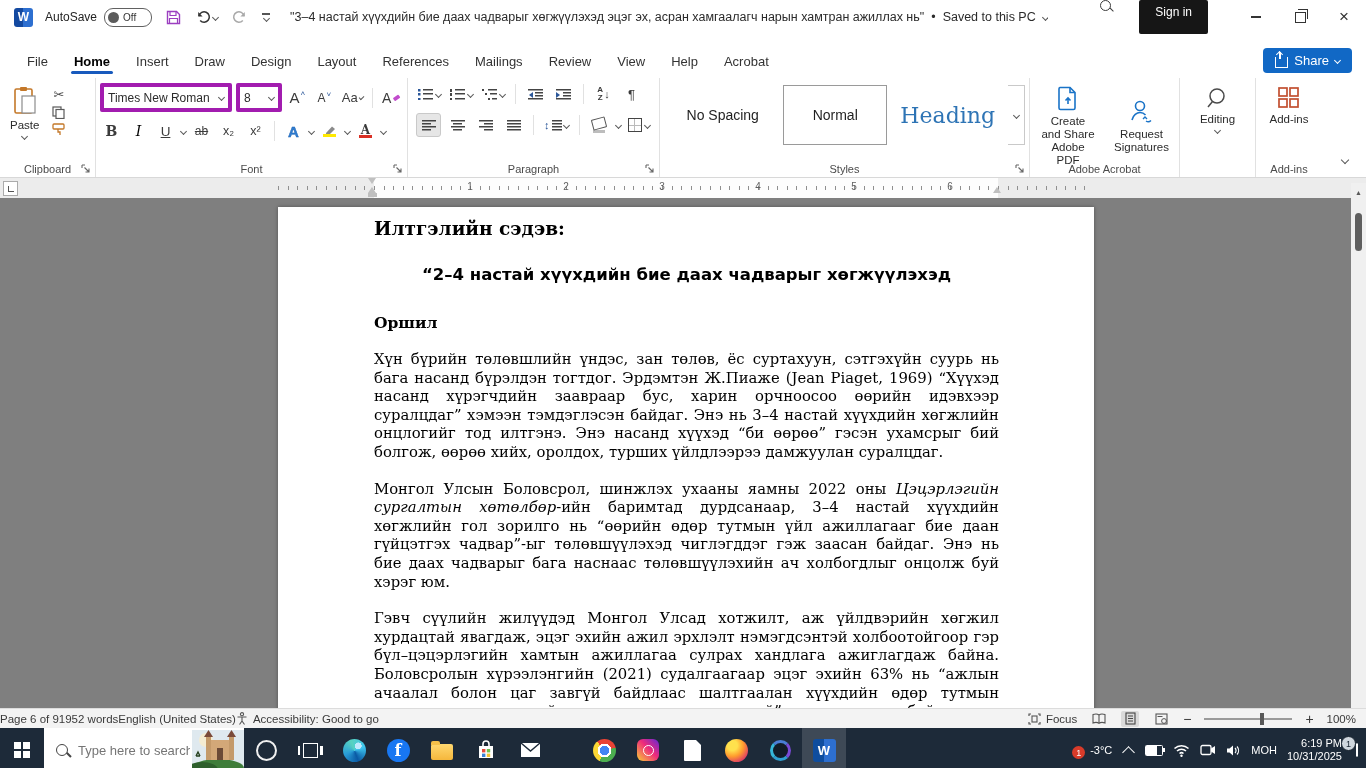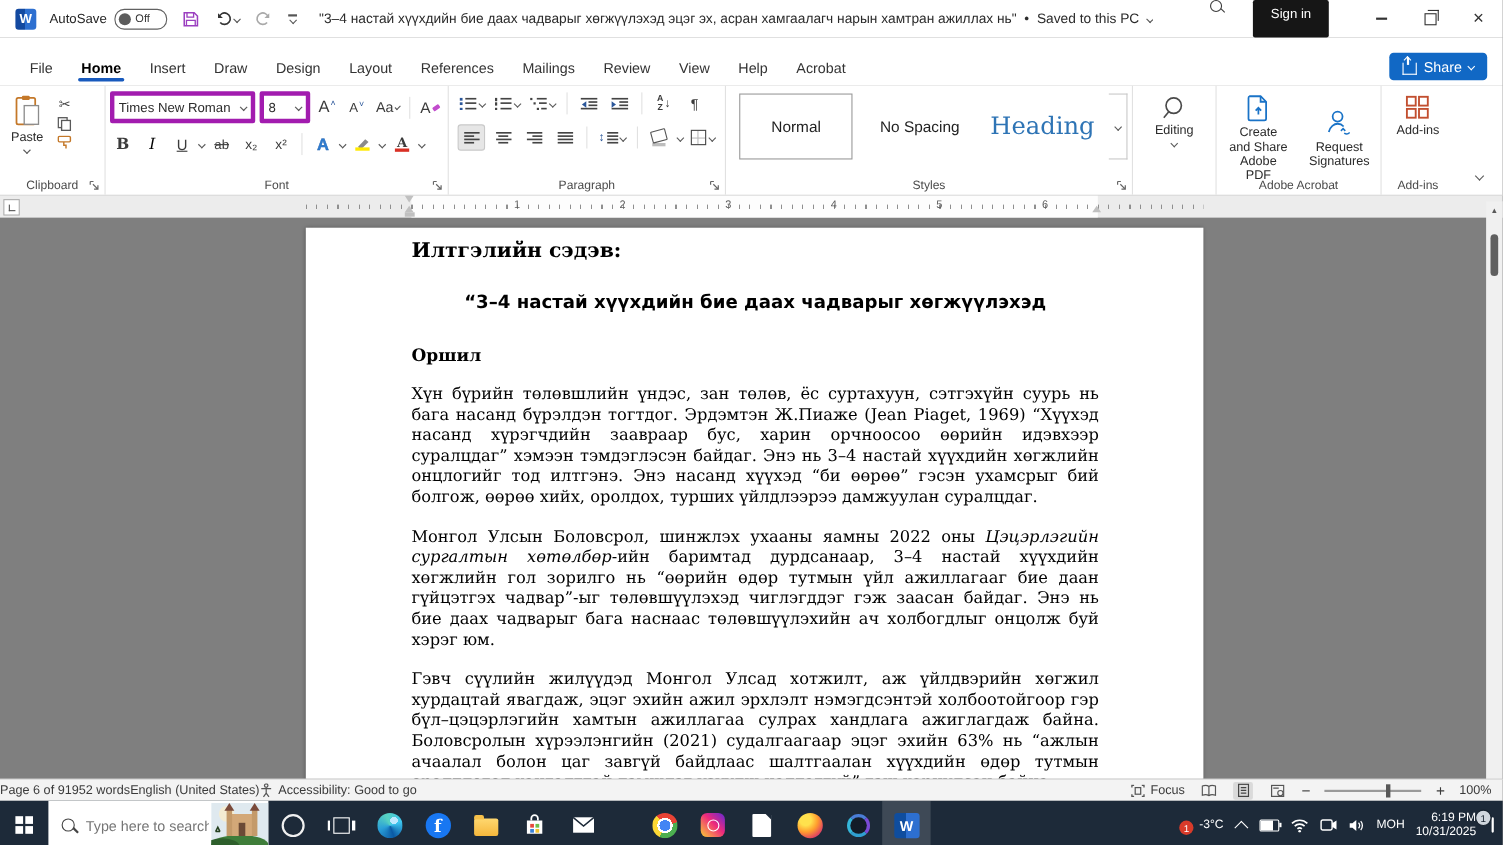--- a/index.html
+++ b/index.html
@@ -392,70 +392,70 @@
         </span>
     </div>
     <span class="glabel">Paragraph</span>
     <svg class="launcher icn" width="10" height="10" viewBox="0 0 10 10">
       <path d="M1 1h3M1 1v3M3.5 3.5l4 4M8 4.5v3.5h-3.5" fill="none" stroke="#666" stroke-width="1.1"></path>
     </svg>
   </div>
 
   <div class="rgroup" style="width:370px">
     <div class="row" style="gap:10px;padding:2px 0 0 8px">
+      <div class="stylecell">
+        <span>No Spacing</span>
+        </div>
       <div class="stylecell selected">
         <span>Normal</span>
-        </div>
-      <div class="stylecell">
-        <span>No Spacing</span>
         </div>
       <div class="stylecell">
         <span class="heading-style">Heading</span>
         </div>
       <div class="gal-strip">
           <span class="chev sm"></span>
         </div>
     </div>
     <span class="glabel">Styles</span>
     <svg class="launcher icn" width="10" height="10" viewBox="0 0 10 10">
       <path d="M1 1h3M1 1v3M3.5 3.5l4 4M8 4.5v3.5h-3.5" fill="none" stroke="#666" stroke-width="1.1"></path>
     </svg>
+  </div>
+
+  <div class="rgroup" style="width:150px">
+    <div class="row" style="justify-content:center;gap:6px">
+      <div class="bigbtn" style="width:86px">
+        <svg class="icn" width="22" height="26" viewBox="0 0 22 26">
+          <path d="M3 1.5h10l5 5V22a1.5 1.5 0 0 1-1.5 1.5h-13A1.5 1.5 0 0 1 2 22V3A1.5 1.5 0 0 1 3 1.5z" fill="none" stroke="#1a73c7" stroke-width="1.6"></path>
+          <path d="M13 1.5v5h5" fill="none" stroke="#1a73c7" stroke-width="1.6"></path>
+          <path d="M11 18v-6M8.5 14.5L11 12l2.5 2.5" fill="none" stroke="#1a73c7" stroke-width="1.6"></path>
+        </svg>
+        <span style="text-align:center;line-height:13px">Create and Share Adobe PDF</span>
+      </div>
+      <div class="bigbtn" style="width:64px">
+        <svg class="icn" width="26" height="26" viewBox="0 0 26 26">
+          <circle cx="11" cy="7" r="4.5" fill="none" stroke="#1a73c7" stroke-width="1.6"></circle>
+          <path d="M3 21c1-5 5-7.5 8-7.5 2 0 4 .8 5.5 2.5" fill="none" stroke="#1a73c7" stroke-width="1.6"></path>
+          <path d="M14 20l2-2 2 2M17 22c1.5 1 3.5 1 5-.5" fill="none" stroke="#1a73c7" stroke-width="1.4"></path>
+        </svg>
+        <span style="text-align:center;line-height:13px">Request Signatures</span>
+      </div>
+    </div>
+    <span class="glabel">Adobe Acrobat</span>
   </div>
 
   <div class="rgroup" style="width:76px">
     <div class="bigbtn" style="margin:0 auto">
       <svg class="icn" width="24" height="24" viewBox="0 0 24 24">
         <circle cx="11" cy="10" r="7" fill="none" stroke="#4a4a4a" stroke-width="1.5"></circle>
         <path d="M6.5 15.5L2 21" stroke="#4a4a4a" stroke-width="1.5"></path>
       </svg>
       <span>Editing</span>
       <span class="chev sm"></span>
     </div>
-  </div>
-
-  <div class="rgroup" style="width:150px">
-    <div class="row" style="justify-content:center;gap:6px">
-      <div class="bigbtn" style="width:86px">
-        <svg class="icn" width="22" height="26" viewBox="0 0 22 26">
-          <path d="M3 1.5h10l5 5V22a1.5 1.5 0 0 1-1.5 1.5h-13A1.5 1.5 0 0 1 2 22V3A1.5 1.5 0 0 1 3 1.5z" fill="none" stroke="#1a73c7" stroke-width="1.6"></path>
-          <path d="M13 1.5v5h5" fill="none" stroke="#1a73c7" stroke-width="1.6"></path>
-          <path d="M11 18v-6M8.5 14.5L11 12l2.5 2.5" fill="none" stroke="#1a73c7" stroke-width="1.6"></path>
-        </svg>
-        <span style="text-align:center;line-height:13px">Create and Share Adobe PDF</span>
-      </div>
-      <div class="bigbtn" style="width:64px">
-        <svg class="icn" width="26" height="26" viewBox="0 0 26 26">
-          <circle cx="11" cy="7" r="4.5" fill="none" stroke="#1a73c7" stroke-width="1.6"></circle>
-          <path d="M3 21c1-5 5-7.5 8-7.5 2 0 4 .8 5.5 2.5" fill="none" stroke="#1a73c7" stroke-width="1.6"></path>
-          <path d="M14 20l2-2 2 2M17 22c1.5 1 3.5 1 5-.5" fill="none" stroke="#1a73c7" stroke-width="1.4"></path>
-        </svg>
-        <span style="text-align:center;line-height:13px">Request Signatures</span>
-      </div>
-    </div>
-    <span class="glabel">Adobe Acrobat</span>
   </div>
 
   <div class="rgroup" style="width:66px;border-right:none">
     <div class="bigbtn" style="margin:0 auto">
       <svg class="icn" width="24" height="24" viewBox="0 0 24 24">
         <rect x="2" y="2" width="8" height="8" fill="none" stroke="#c24f30" stroke-width="1.7"></rect>
         <rect x="13" y="2" width="8" height="8" fill="none" stroke="#c24f30" stroke-width="1.7"></rect>
         <rect x="2" y="13" width="8" height="8" fill="none" stroke="#c24f30" stroke-width="1.7"></rect>
         <rect x="13" y="13" width="8" height="8" fill="none" stroke="#c24f30" stroke-width="1.7"></rect>
       </svg>
@@ -488,21 +488,21 @@
   <div class="abs" style="left:993px;top:9px">
       <span class="tri-up" style="display:block"></span>
     </div>
   <div class="tabsel"></div>
 </div>
 
 <div id="docarea">
   <div id="page">
     <div id="doc-heading" class="doc-serif">Илтгэлийн сэдэв:</div>
     <div id="doc-title" class="doc-sans">
-      <div>“3–4 настай хүүхдийн бие даах чадварыг хөгжүүлэхэд</div>
+      <div>“2–4 настай хүүхдийн бие даах чадварыг хөгжүүлэхэд</div>
     </div>
     <div id="doc-subheading" class="doc-serif">Оршил</div>
     <p class="para doc-serif">Хүн бүрийн төлөвшлийн үндэс, зан төлөв, ёс суртахуун, сэтгэхүйн суурь нь бага насанд бүрэлдэн тогтдог. Эрдэмтэн Ж.Пиаже (Jean Piaget, 1969) “Хүүхэд насанд хүрэгчдийн заавраар бус, харин орчноосоо өөрийн идэвхээр суралцдаг” хэмээн тэмдэглэсэн байдаг. Энэ нь 3–4 настай хүүхдийн хөгжлийн онцлогийг тод илтгэнэ. Энэ насанд хүүхэд “би өөрөө” гэсэн ухамсрыг бий болгож, өөрөө хийх, оролдох, турших үйлдлээрээ дамжуулан суралцдаг.</p>
     <p class="para doc-serif"><span>Монгол Улсын Боловсрол, шинжлэх ухааны яамны 2022 оны </span><span style="font-style:italic">Цэцэрлэгийн сургалтын хөтөлбөр</span><span>-ийн баримтад дурдсанаар, 3–4 настай хүүхдийн хөгжлийн гол зорилго нь “өөрийн өдөр тутмын үйл ажиллагааг бие даан гүйцэтгэх чадвар”-ыг төлөвшүүлэхэд чиглэгддэг гэж заасан байдаг. Энэ нь бие даах чадварыг бага наснаас төлөвшүүлэхийн ач холбогдлыг онцолж буй хэрэг юм.</span></p>
     <p class="para doc-serif">Гэвч сүүлийн жилүүдэд Монгол Улсад хотжилт, аж үйлдвэрийн хөгжил хурдацтай явагдаж, эцэг эхийн ажил эрхлэлт нэмэгдсэнтэй холбоотойгоор гэр бүл–цэцэрлэгийн хамтын ажиллагаа сулрах хандлага ажиглагдаж байна. Боловсролын хүрээлэнгийн (2021) судалгаагаар эцэг эхийн 63% нь “ажлын ачаалал болон цаг завгүй байдлаас шалтгаалан хүүхдийн өдөр тутмын оролдлогод хангалттай дэмжлэг үзүүлж чаддаггүй” гэж хариулсан байна.</p>
   </div>
 </div>
 
 <div id="vscroll">
   <div class="sb-up">▲</div>

